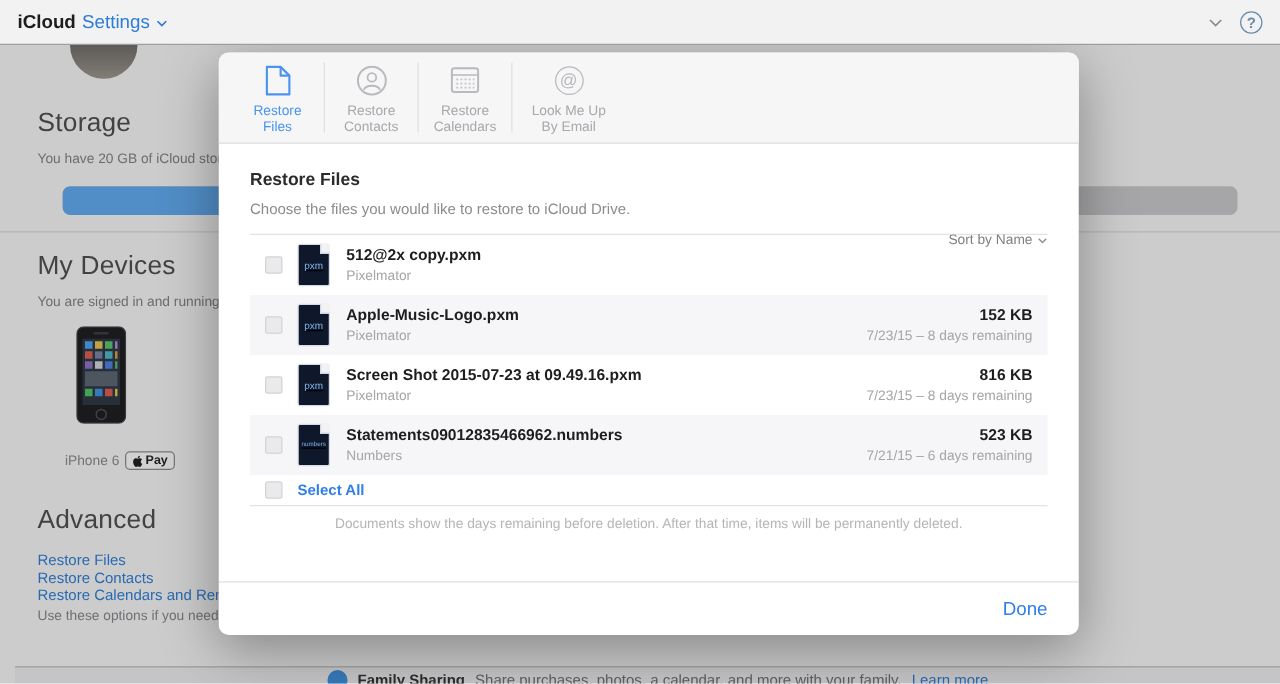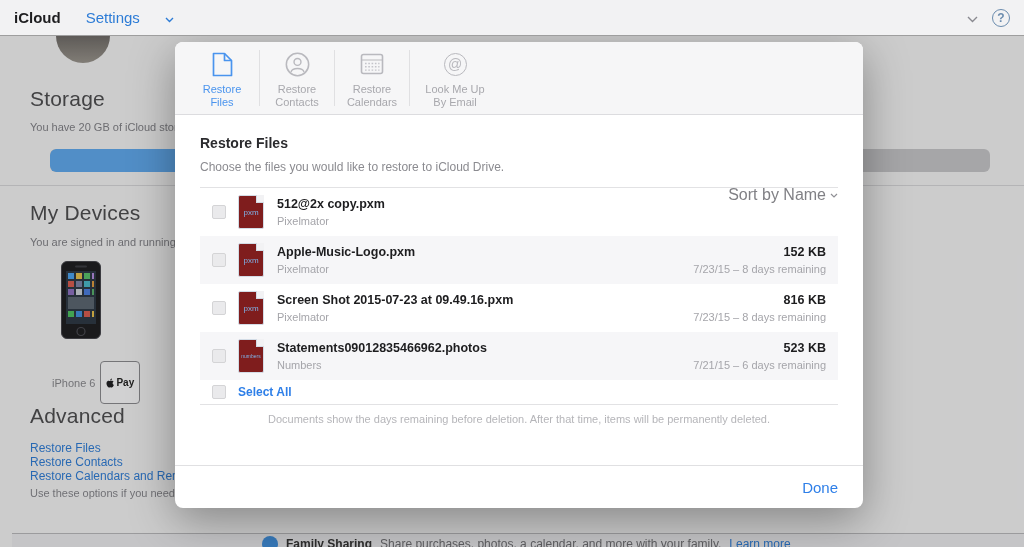--- a/index.html
+++ b/index.html
@@ -2,21 +2,21 @@
 <html><head>
 <meta charset="utf-8">
 <style>
   * { margin:0; padding:0; box-sizing:border-box; }
   html,body { width:1024px; height:547px; }
   body { font-family:"Liberation Sans", sans-serif; background:#f4f4f5; }
   .screen { position:relative; width:1024px; height:547px; overflow:hidden; background:#f4f4f5; }
 
   
   .topbar { position:absolute; left:0; top:0; width:1024px; height:36px; background:#f2f2f3;
-            border-bottom:1px solid #9e9e9e; z-index:30; display:flex; align-items:center; padding:0 14px;gap:20px; }
+            border-bottom:1px solid #9e9e9e; z-index:30; display:flex; align-items:center; padding:0 14px; }
   .topbar .app-name { font-size:15px; font-weight:bold; color:#1d1d1f; }
   .topbar .nav-title { font-size:15px; color:#2d7cd6; margin-left:5px; }
   .chev { display:inline-block; margin-left:5px; }
   .topbar-right { margin-left:auto; display:flex; align-items:center; gap:14px; }
   .help-circle { width:18px; height:18px; border:1.5px solid #6b8cae; border-radius:50%;
                  color:#6b8cae; font-size:12px; font-weight:bold; display:flex; align-items:center; justify-content:center; }
 
   
   .content-layer { position:absolute; left:0; top:36px; width:1024px; height:511px; z-index:1; }
   .dim-overlay { position:absolute; left:0; top:36px; width:1024px; height:511px;
@@ -30,21 +30,21 @@
   .divider { position:absolute; left:0; width:1024px; height:1px; background:#d7d7d9; }
 
   .storage-bar { position:absolute; left:50px; top:113px; width:940px; height:23px;
                  background:#c6c6c8; border-radius:6px; overflow:hidden; }
   .storage-bar .fill { height:100%; width:46%; background:#5fa9ee; border-radius:6px 0 0 6px; }
 
   .phone { position:absolute; left:61px; top:225px; }
   .device-row { position:absolute; left:52px; top:325px; display:flex; align-items:center; gap:5px; }
   .device-name { font-size:11px; color:#88888c; }
   .pay-badge { display:inline-flex; align-items:center; gap:2px; border:1px solid #8a8a8e; border-radius:4px;
-               background:#fbfbfc; padding:15px 5px; font-size:10px; font-weight:bold; color:#222; }
+               background:#fbfbfc; padding:1px 5px; font-size:10px; font-weight:bold; color:#222; }
 
   .adv-link { position:absolute; left:30px; font-size:12px; color:#2d7cd6; white-space:nowrap; cursor:pointer; }
   .adv-note { position:absolute; left:30px; top:451px; font-size:11px; color:#85858a; white-space:nowrap; }
 
   .bottom-strip { position:absolute; left:12px; top:497px; width:1024px; height:14px; background:#ececee;
                   border-top:1px solid #b9b9bb; }
   .fam-row { position:absolute; left:250px; top:2px; display:flex; align-items:center; gap:8px; white-space:nowrap; }
   .fam-icon { width:16px; height:16px; border-radius:50%; background:#3f8fdd; flex:0 0 auto; }
   .fam-title { font-size:12px; font-weight:bold; color:#333; }
   .fam-text { font-size:12px; color:#6f6f73; }
@@ -61,31 +61,31 @@
   .tab .ticon { height:26px; display:flex; align-items:center; justify-content:center; }
   .tab .tlabel { margin-top:6px; font-size:11px; line-height:13px; text-align:center; color:#a8a8ad; }
   .tab.active .tlabel { color:#4a94ee; }
   .tab-sep { width:1px; background:#e0e0e2; margin:8px 0; }
   .at-glyph { width:23px; height:23px; border:1.6px solid #b9b9be; border-radius:50%; color:#b9b9be;
               font-size:14px; display:flex; align-items:center; justify-content:center; padding-bottom:1px; }
 
   .modal-body { position:relative; padding:0 25px; }
   .mtitle { margin-top:20px; font-size:14px; font-weight:bold; color:#2b2b2e; }
   .msub { margin-top:9px; font-size:12px; color:#8b8b90; }
-  .sort { position:absolute; right:25px; top:51px; font-size:16px; color:#808085; cursor:pointer;
+  .sort { position:absolute; right:25px; top:51px; font-size:11px; color:#808085; cursor:pointer;
           display:flex; align-items:center; gap:4px; }
 
   .file-list { margin-top:13px; border-top:1px solid #e2e2e4; }
   .frow { height:48px; display:flex; align-items:center; background:#fff; padding:0 12px; }
   .frow.alt { background:#f6f6f8; }
   .cbox { width:14px; height:14px; background:#eaeaec; border:1px solid #d4d4d6; border-radius:2px;
           flex:0 0 auto; cursor:pointer; }
-  .ficon { position:relative; width:26px; height:34px; margin-left:12px; background:#7f1d1d;
+  .ficon { position:relative; width:26px; height:34px; margin-left:12px; background:#0f172a;
            border:1px solid #d3dce6; border-radius:2px; flex:0 0 auto;
-           display:flex; align-items:center; justify-content:center; }
+           display:flex; align-items:center; justify-content:center;text-decoration:underline; }
   .ficon:before { content:""; position:absolute; top:-1px; right:-1px; width:7px; height:7px;
                   background:#f2f2f4; border-left:1px solid #d3dce6; border-bottom:1px solid #d3dce6; }
   .fbadge { font-size:8px; color:#7fb3e8; }
   .fbadge.sm { font-size:5px; letter-spacing:0; }
   .fmeta { margin-left:13px; }
   .fname { font-size:12.5px; font-weight:bold; color:#1d1d1f; }
   .fapp { margin-top:4px; font-size:11px; color:#a5a5aa; }
   .fright { margin-left:auto; text-align:right; }
   .fsize { font-size:12.5px; font-weight:bold; color:#1d1d1f; }
   .fdate { margin-top:4px; font-size:11px; color:#a5a5aa; }
@@ -291,21 +291,21 @@
             <div class="fdate">7/23/15 – 8 days remaining</div>
           </span>
         </div>
 
         <div class="frow alt">
           <span class="cbox"></span>
           <span class="ficon">
               <span class="fbadge sm">numbers</span>
             </span>
           <span class="fmeta">
-            <div class="fname">Statements09012835466962.photos</div>
+            <div class="fname">Statements09012835466962.numbers</div>
             <div class="fapp">Numbers</div>
           </span>
           <span class="fright">
             <div class="fsize">523 KB</div>
             <div class="fdate">7/21/15 – 6 days remaining</div>
           </span>
         </div>
 
         <div class="selrow">
           <span class="cbox"></span>

